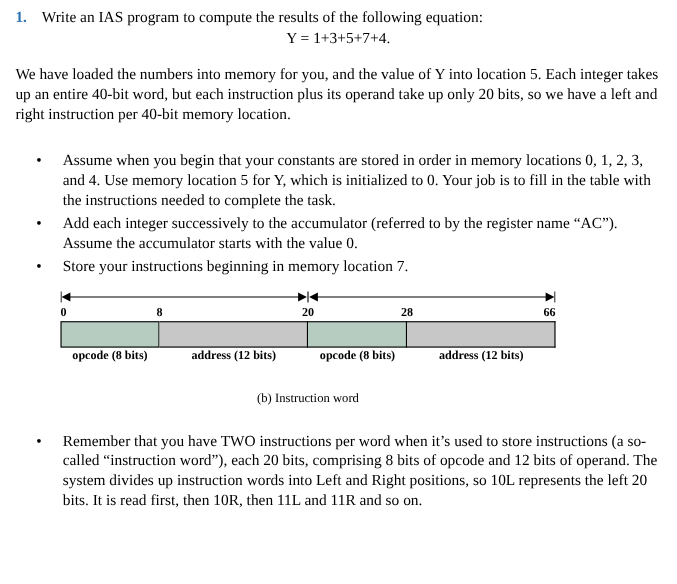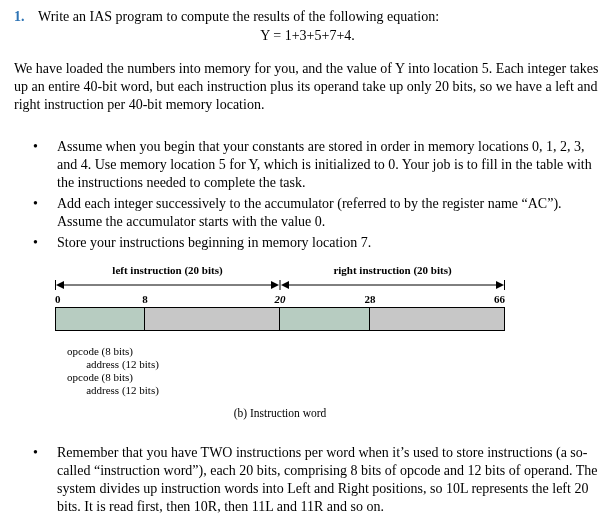--- a/index.html
+++ b/index.html
@@ -82,49 +82,48 @@
     position: relative;
     height: 16px;
     font-weight: bold;
   }
   .fig-bits .bit {
     position: absolute;
     bottom: 1px;
   }
   .bit-p0  { left: 0; }
   .bit-p8  { left: 20%; transform: translateX(-50%); }
-  .bit-p20 { left: 50%; transform: translateX(-50%); font-style: italic; }
+  .bit-p20 { left: 50%; transform: translateX(-50%); }
   .bit-p28 { left: 70%; transform: translateX(-50%); }
   .bit-p39 { right: 0; }
 
   .fig-bar {
     display: flex;
     height: 24px;
   }
   .fig-bar .seg {
     border: 1px solid #000000;
     box-sizing: border-box;
   }
   .fig-bar .seg + .seg { border-left: none; }
 
   .w20 { width: 20%; }
   .w30 { width: 30%; }
 
   .fig-field-labels {
     display: flex;
-    font-weight: normal;
-    margin-top: 14px;
-    flex-direction: column;
+    font-weight: bold;
+    margin-top: 1px;
   }
   .fig-field-labels .flabel {
     text-align: center;
   }
   .fig-caption {
     text-align: center;
-    margin-top: 10px;
+    margin-top: 26px;
     font-size: 11.5px;
   }
 </style>
 </head>
 <body>
 
 <div class="page">
 
   <div class="numbered-item">
     <span class="num">1.</span>
@@ -136,24 +135,20 @@
   <p class="para">We have loaded the numbers into memory for you, and the value of Y into location 5. Each integer takes up an entire 40-bit word, but each instruction plus its operand take up only 20 bits, so we have a left and right instruction per 40-bit memory location.</p>
 
   <ul class="bullets">
     <li>Assume when you begin that your constants are stored in order in memory locations 0, 1, 2, 3, and 4. Use memory location 5 for Y, which is initialized to 0. Your job is to fill in the table with the instructions needed to complete the task.</li>
     <li>Add each integer successively to the accumulator (referred to by the register name “AC”). Assume the accumulator starts with the value 0.</li>
     <li>Store your instructions beginning in memory location 7.</li>
   </ul>
 
   <div class="figure">
 
-    <div class="fig-top-labels">
-      <div class="half-label">left instruction (20 bits)</div>
-      <div class="half-label">right instruction (20 bits)</div>
-    </div>
 
     <div class="fig-arrows">
       <svg viewBox="0 0 450 12" preserveAspectRatio="none">
         <line x1="0.5" y1="1" x2="0.5" y2="11" stroke="#000" stroke-width="1"></line>
         <line x1="225" y1="1" x2="225" y2="11" stroke="#000" stroke-width="1"></line>
         <line x1="449.5" y1="1" x2="449.5" y2="11" stroke="#000" stroke-width="1"></line>
         <line x1="6" y1="6" x2="219" y2="6" stroke="#000" stroke-width="1"></line>
         <line x1="231" y1="6" x2="444" y2="6" stroke="#000" stroke-width="1"></line>
         <polygon points="1,6 9,2 9,10" fill="#000"></polygon>
         <polygon points="224,6 216,2 216,10" fill="#000"></polygon>

